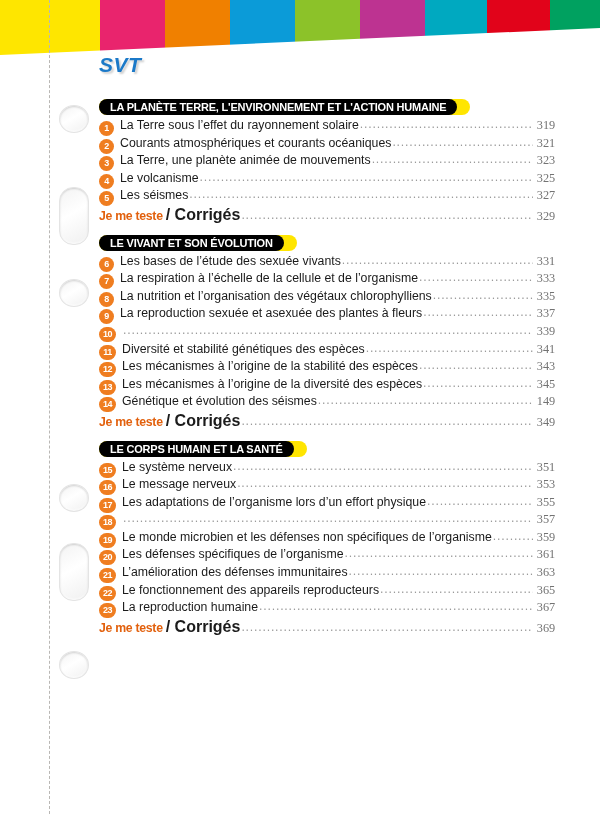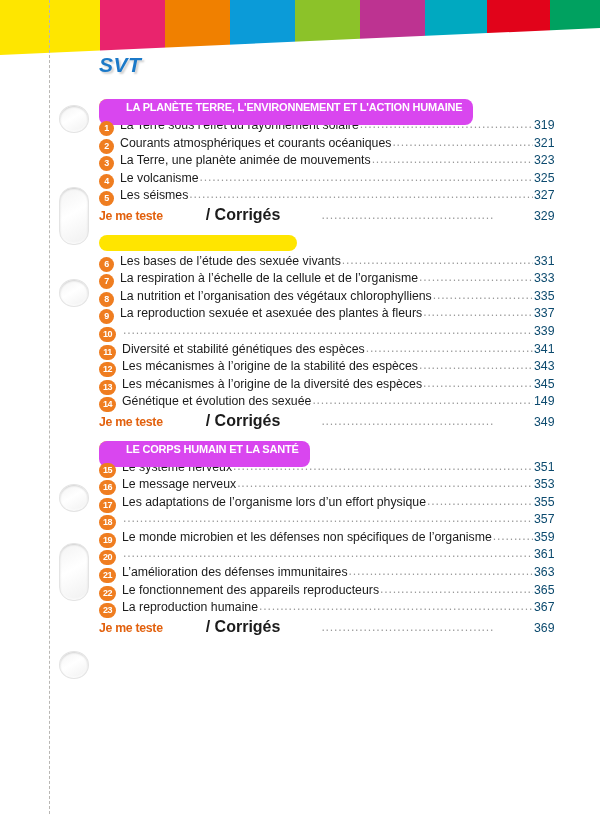--- a/index.html
+++ b/index.html
@@ -91,29 +91,29 @@
     left: 0;
     top: 0;
     height: 16px;
     border-radius: 8px;
     background: #ffe500;
   }
   .section-header .pill-blue {
     position: absolute;
     left: 0;
     top: 0;
-    height: 26px;
+    height: 16px;
     border-radius: 8px;
-    background: #d946ef;
+    background: #000000;
     color: #ffffff;
     font-size: 11px;
     font-weight: bold;
     letter-spacing: -0.2px;
     line-height: 16px;
-    padding: 0 11px 0 27px;
+    padding: 0 11px 0 11px;
     white-space: nowrap;
   }
 
   
   .entry {
     display: flex;
     align-items: baseline;
     height: 17.6px;
     font-size: 12.3px;
     color: #1b1b1b;
@@ -146,28 +146,29 @@
     white-space: nowrap;
     color: #9a9a9a;
     font-size: 12.3px;
     letter-spacing: 0.8px;
     margin: 0 1px;
     position: relative;
     top: -1px;
   }
   .page-no {
     flex: 0 0 auto;
-    color: #0c4a6e;
+    color: #737373;
     font-size: 12.3px;
-    text-align: left;
+    text-align: center;
     min-width: 24px;
-  }
-
-  
-  .entry.test-row { font-weight: bold; gap: 40px; }
+    font-family: Liberation Serif, serif;
+  }
+
+  
+  .entry.test-row { font-weight: bold; }
   .test-label {
     flex: 0 0 auto;
     color: #e2610e;
     font-size: 12.3px;
     font-weight: bold;
     letter-spacing: -0.3px;
     white-space: nowrap;
   }
   .test-sep {
     flex: 0 0 auto;
@@ -236,20 +237,21 @@
         <div class="entry test-row">
           <span class="test-label">Je me teste</span>
           <span class="test-sep">/ Corrigés</span>
           <span class="dots" style="font-weight: normal;">............................................................................................................................................</span>
           <span class="page-no" style="font-weight: normal;">329</span>
         </div>
       </div>
       <div class="section">
         <div class="section-header">
           <div class="pill-yellow" style="width: 197.672px;"></div>
+          <div class="pill-blue">LE VIVANT ET SON ÉVOLUTION</div>
         </div>
         <div class="entry">
           <span class="num">6</span>
           <span class="entry-title">Les bases de l’étude des  sexuée  vivants</span>
           <span class="dots">............................................................................................................................................</span>
           <span class="page-no">331</span>
         </div>
         <div class="entry">
           <span class="num">7</span>
           <span class="entry-title">La respiration à l’échelle de  la  cellule et de l’organisme</span>
@@ -286,21 +288,21 @@
           <span class="page-no">343</span>
         </div>
         <div class="entry">
           <span class="num wide">13</span>
           <span class="entry-title">Les mécanismes à l’origine de  la  diversité des espèces</span>
           <span class="dots">............................................................................................................................................</span>
           <span class="page-no">345</span>
         </div>
         <div class="entry">
           <span class="num wide">14</span>
-          <span class="entry-title">Génétique et évolution des  sexuée</span>
+          <span class="entry-title">Génétique et évolution des  séismes</span>
           <span class="dots">............................................................................................................................................</span>
           <span class="page-no">149</span>
         </div>
         <div class="entry test-row">
           <span class="test-label">Je me teste</span>
           <span class="test-sep">/ Corrigés</span>
           <span class="dots" style="font-weight: normal;">............................................................................................................................................</span>
           <span class="page-no" style="font-weight: normal;">349</span>
         </div>
       </div>
@@ -333,20 +335,21 @@
           <span class="page-no">357</span>
         </div>
         <div class="entry">
           <span class="num wide">19</span>
           <span class="entry-title">Le monde microbien et les défenses non spécifiques de  l’organisme</span>
           <span class="dots">............................................................................................................................................</span>
           <span class="page-no">359</span>
         </div>
         <div class="entry">
           <span class="num wide">20</span>
+          <span class="entry-title">Les défenses spécifiques de  l’organisme</span>
           <span class="dots">............................................................................................................................................</span>
           <span class="page-no">361</span>
         </div>
         <div class="entry">
           <span class="num wide">21</span>
           <span class="entry-title">L’amélioration des défenses immunitaires</span>
           <span class="dots">............................................................................................................................................</span>
           <span class="page-no">363</span>
         </div>
         <div class="entry">

